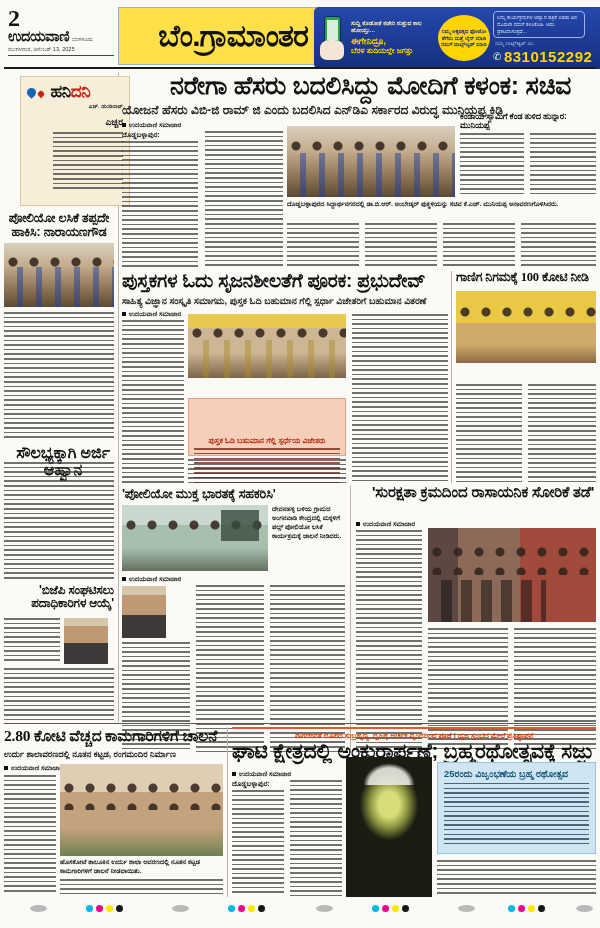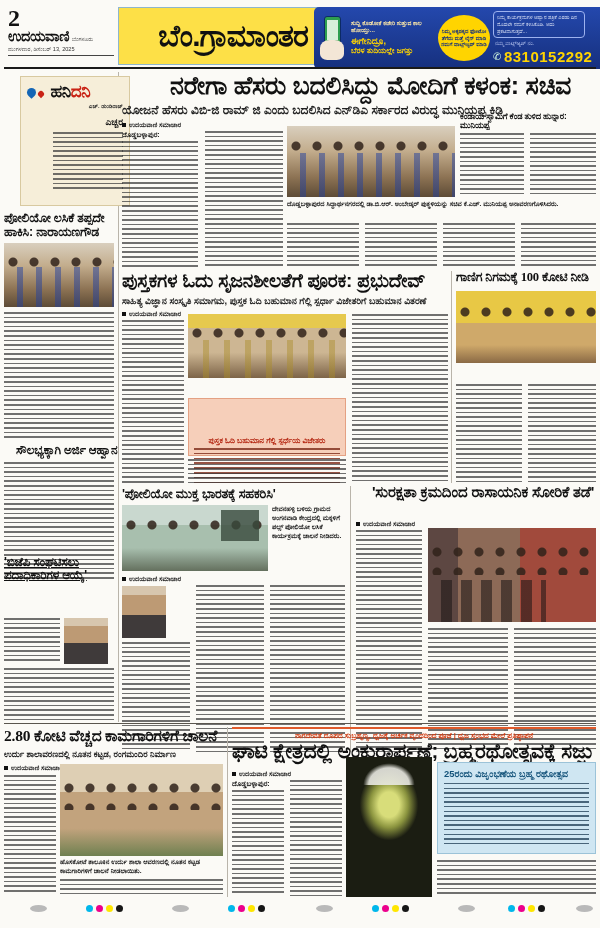--- a/index.html
+++ b/index.html
@@ -121,28 +121,28 @@
   <div id="hani" class="abs" style="left:12px;top:76px;width:110px;height:130px;margin-left:8px;">
     <div>
       <span class="drop"></span><span class="drop drop2"></span>
       <span class="brand"><span>ಹನಿ</span><span class="r">ದನಿ</span></span>
     </div>
     <div class="auth">ಎಚ್. ಡುಂಡಿರಾಜ್</div>
     <div class="ptitle">ಎಚ್ಚರ</div>
     <div class="greek" style="margin-top:4px;margin-left:26px;height:58px;"></div>
   </div>
 
-  <div class="abs hl" style="left:4px;top:212px;width:110px;font-size:12.5px;text-align:left;">ಪೋಲಿಯೋ ಲಸಿಕೆ ತಪ್ಪದೇ ಹಾಕಿಸಿ: ನಾರಾಯಣಗೌಡ</div>
+  <div class="abs hl" style="left:4px;top:212px;width:110px;font-size:12.5px;text-align:center;">ಪೋಲಿಯೋ ಲಸಿಕೆ ತಪ್ಪದೇ ಹಾಕಿಸಿ: ನಾರಾಯಣಗೌಡ</div>
   <div class="abs ph ph-a crowd" style="left:4px;top:243px;width:110px;height:64px;"></div>
   <div class="abs greek" style="left:4px;top:312px;width:110px;height:128px;"></div>
 
-  <div class="abs hl" style="left:16px;top:444px;width:110px;font-size:12px;">ಸೌಲಭ್ಯಕ್ಕಾಗಿ ಅರ್ಜಿ ಆಹ್ವಾನ</div>
+  <div class="abs hl" style="left:8px;top:444px;width:110px;font-size:16px;text-align:center;">ಸೌಲಭ್ಯಕ್ಕಾಗಿ ಅರ್ಜಿ ಆಹ್ವಾನ</div>
   <div class="abs greek" style="left:4px;top:462px;width:110px;height:118px;"></div>
 
-  <div class="abs hl" style="left:4px;top:556px;width:110px;font-size:12px;text-align:left;text-decoration:underline;">'ಬಿಜೆಪಿ ಸಂಘಟಿಸಲು ಪದಾಧಿಕಾರಿಗಳ ಆಯ್ಕೆ'</div>
+  <div class="abs hl" style="left:4px;top:584px;width:110px;font-size:12px;text-align:right;">'ಬಿಜೆಪಿ ಸಂಘಟಿಸಲು ಪದಾಧಿಕಾರಿಗಳ ಆಯ್ಕೆ'</div>
   <div class="abs ph ph-e" style="left:64px;top:618px;width:44px;height:46px;"></div>
   <div class="abs greek" style="left:4px;top:618px;width:56px;height:46px;"></div>
   <div class="abs greek" style="left:4px;top:668px;width:110px;height:52px;"></div>
 
   <div class="abs hl" style="left:122px;top:72px;width:474px;font-size:25px;margin-left:48px;">ನರೇಗಾ ಹೆಸರು ಬದಲಿಸಿದ್ದು ಮೋದಿಗೆ ಕಳಂಕ: ಸಚಿವ</div>
   <div class="abs sub" style="left:122px;top:103px;width:474px;font-size:12.2px;">ಯೋಜನೆ ಹೆಸರು ವಿಬಿ-ಜಿ ರಾಮ್ ಜಿ ಎಂದು ಬದಲಿಸಿದ ಎನ್‌ಡಿಎ ಸರ್ಕಾರದ ವಿರುದ್ಧ ಮುನಿಯಪ್ಪ ಕಿಡಿ</div>
 
   <div class="abs byline" style="left:122px;top:121px;width:150px;">
     <span class="sq"></span>
       <span>ಉದಯವಾಣಿ ಸಮಾಚಾರ</span>

